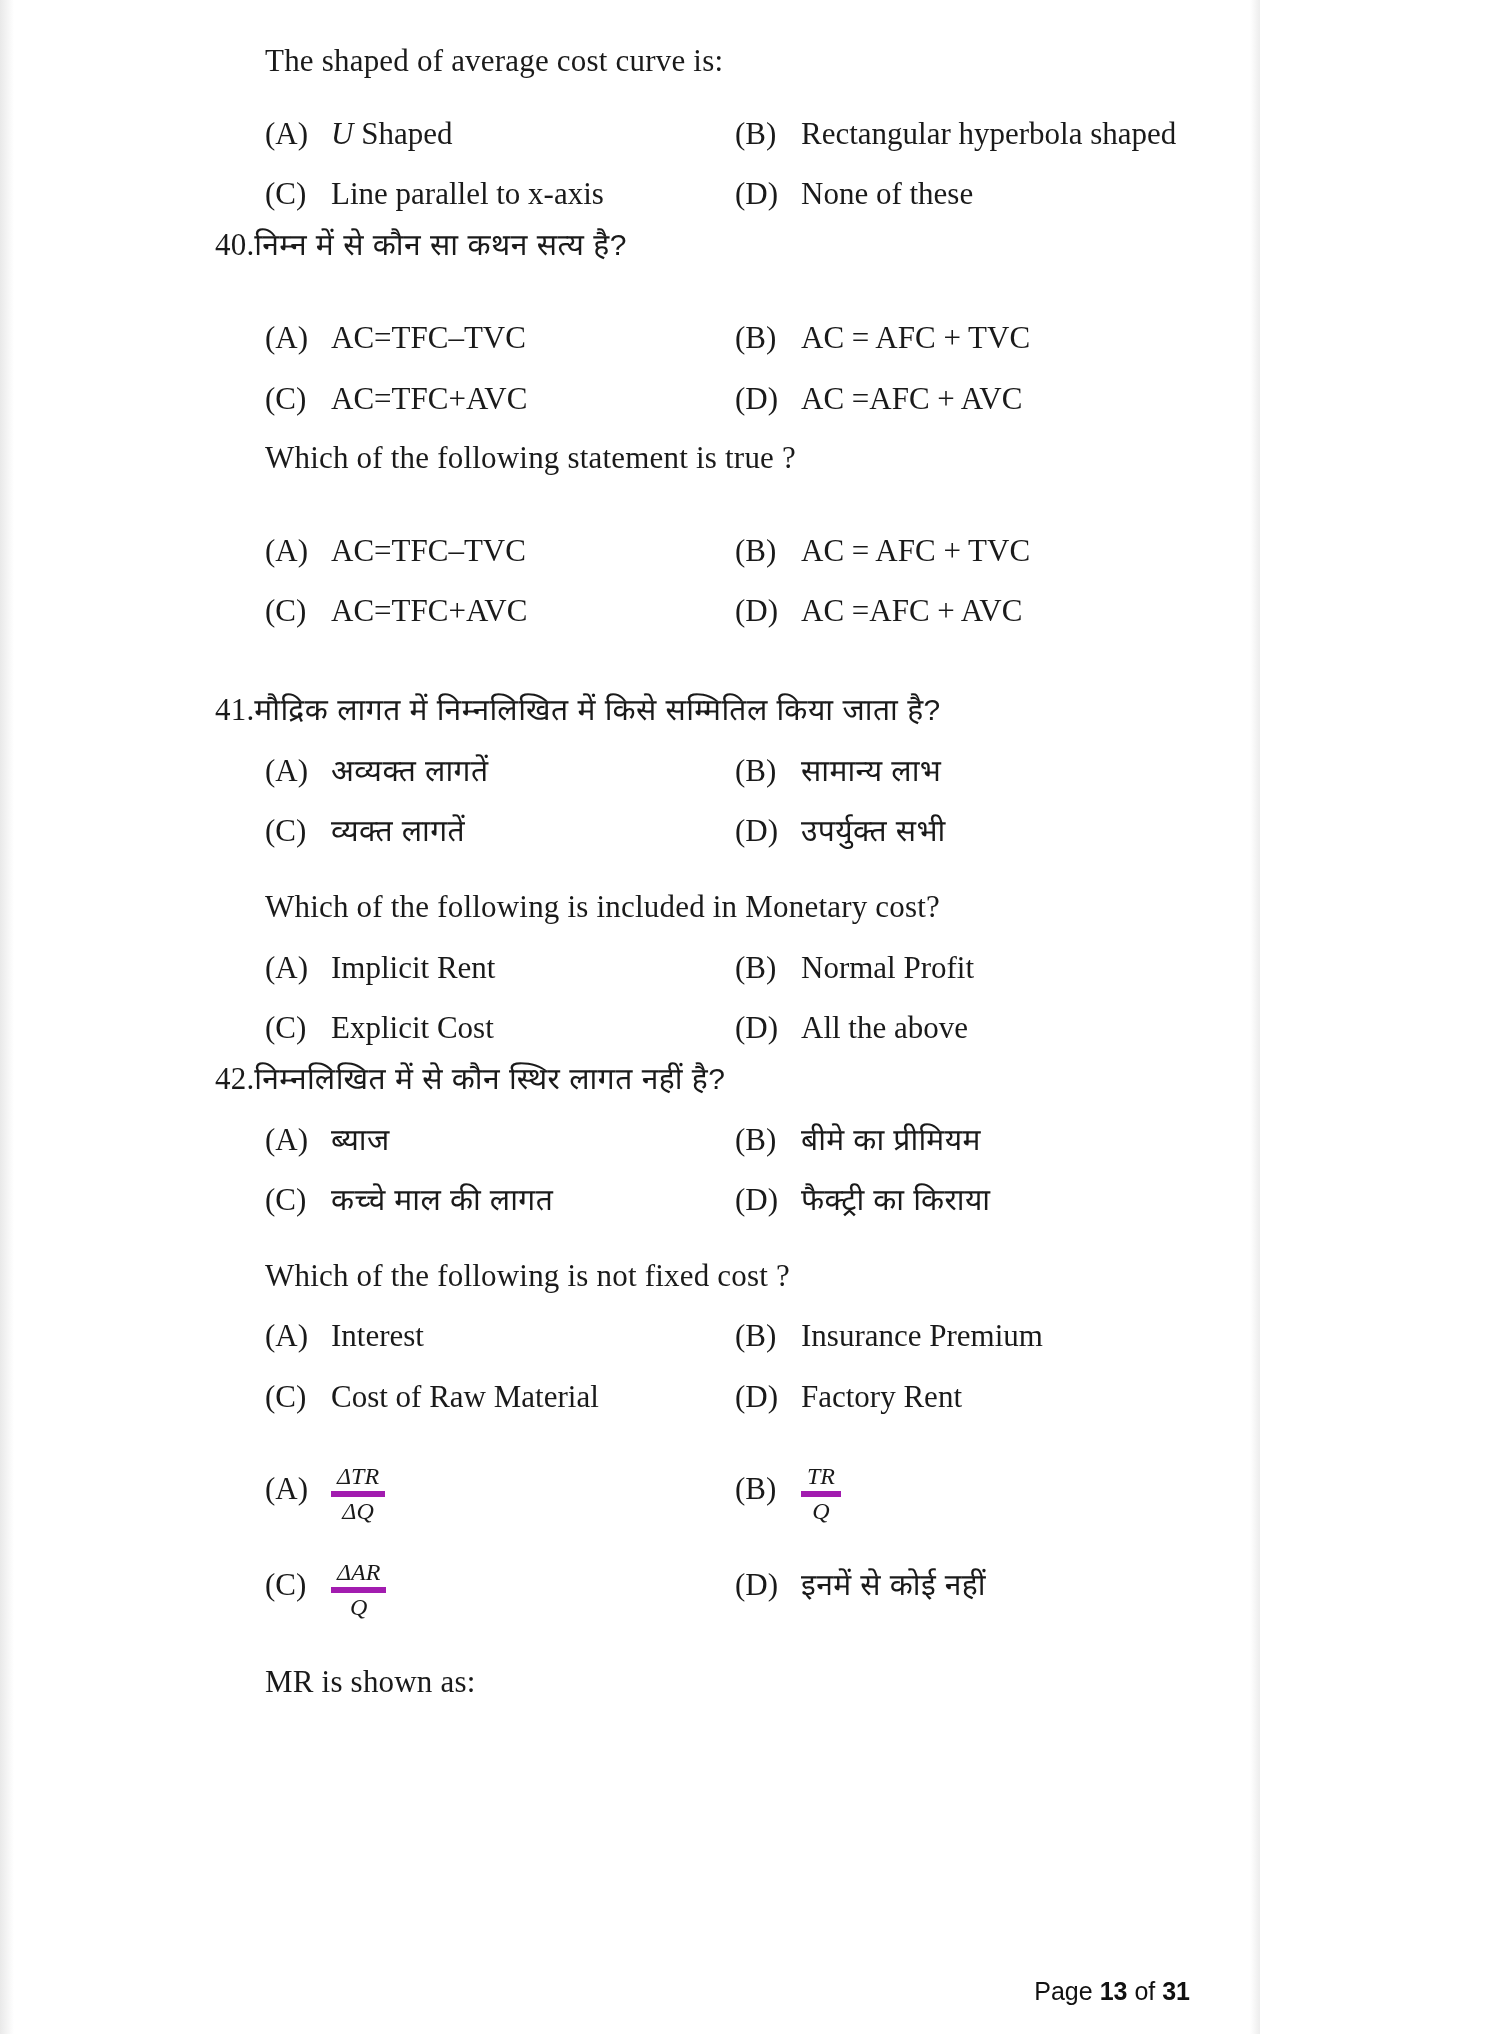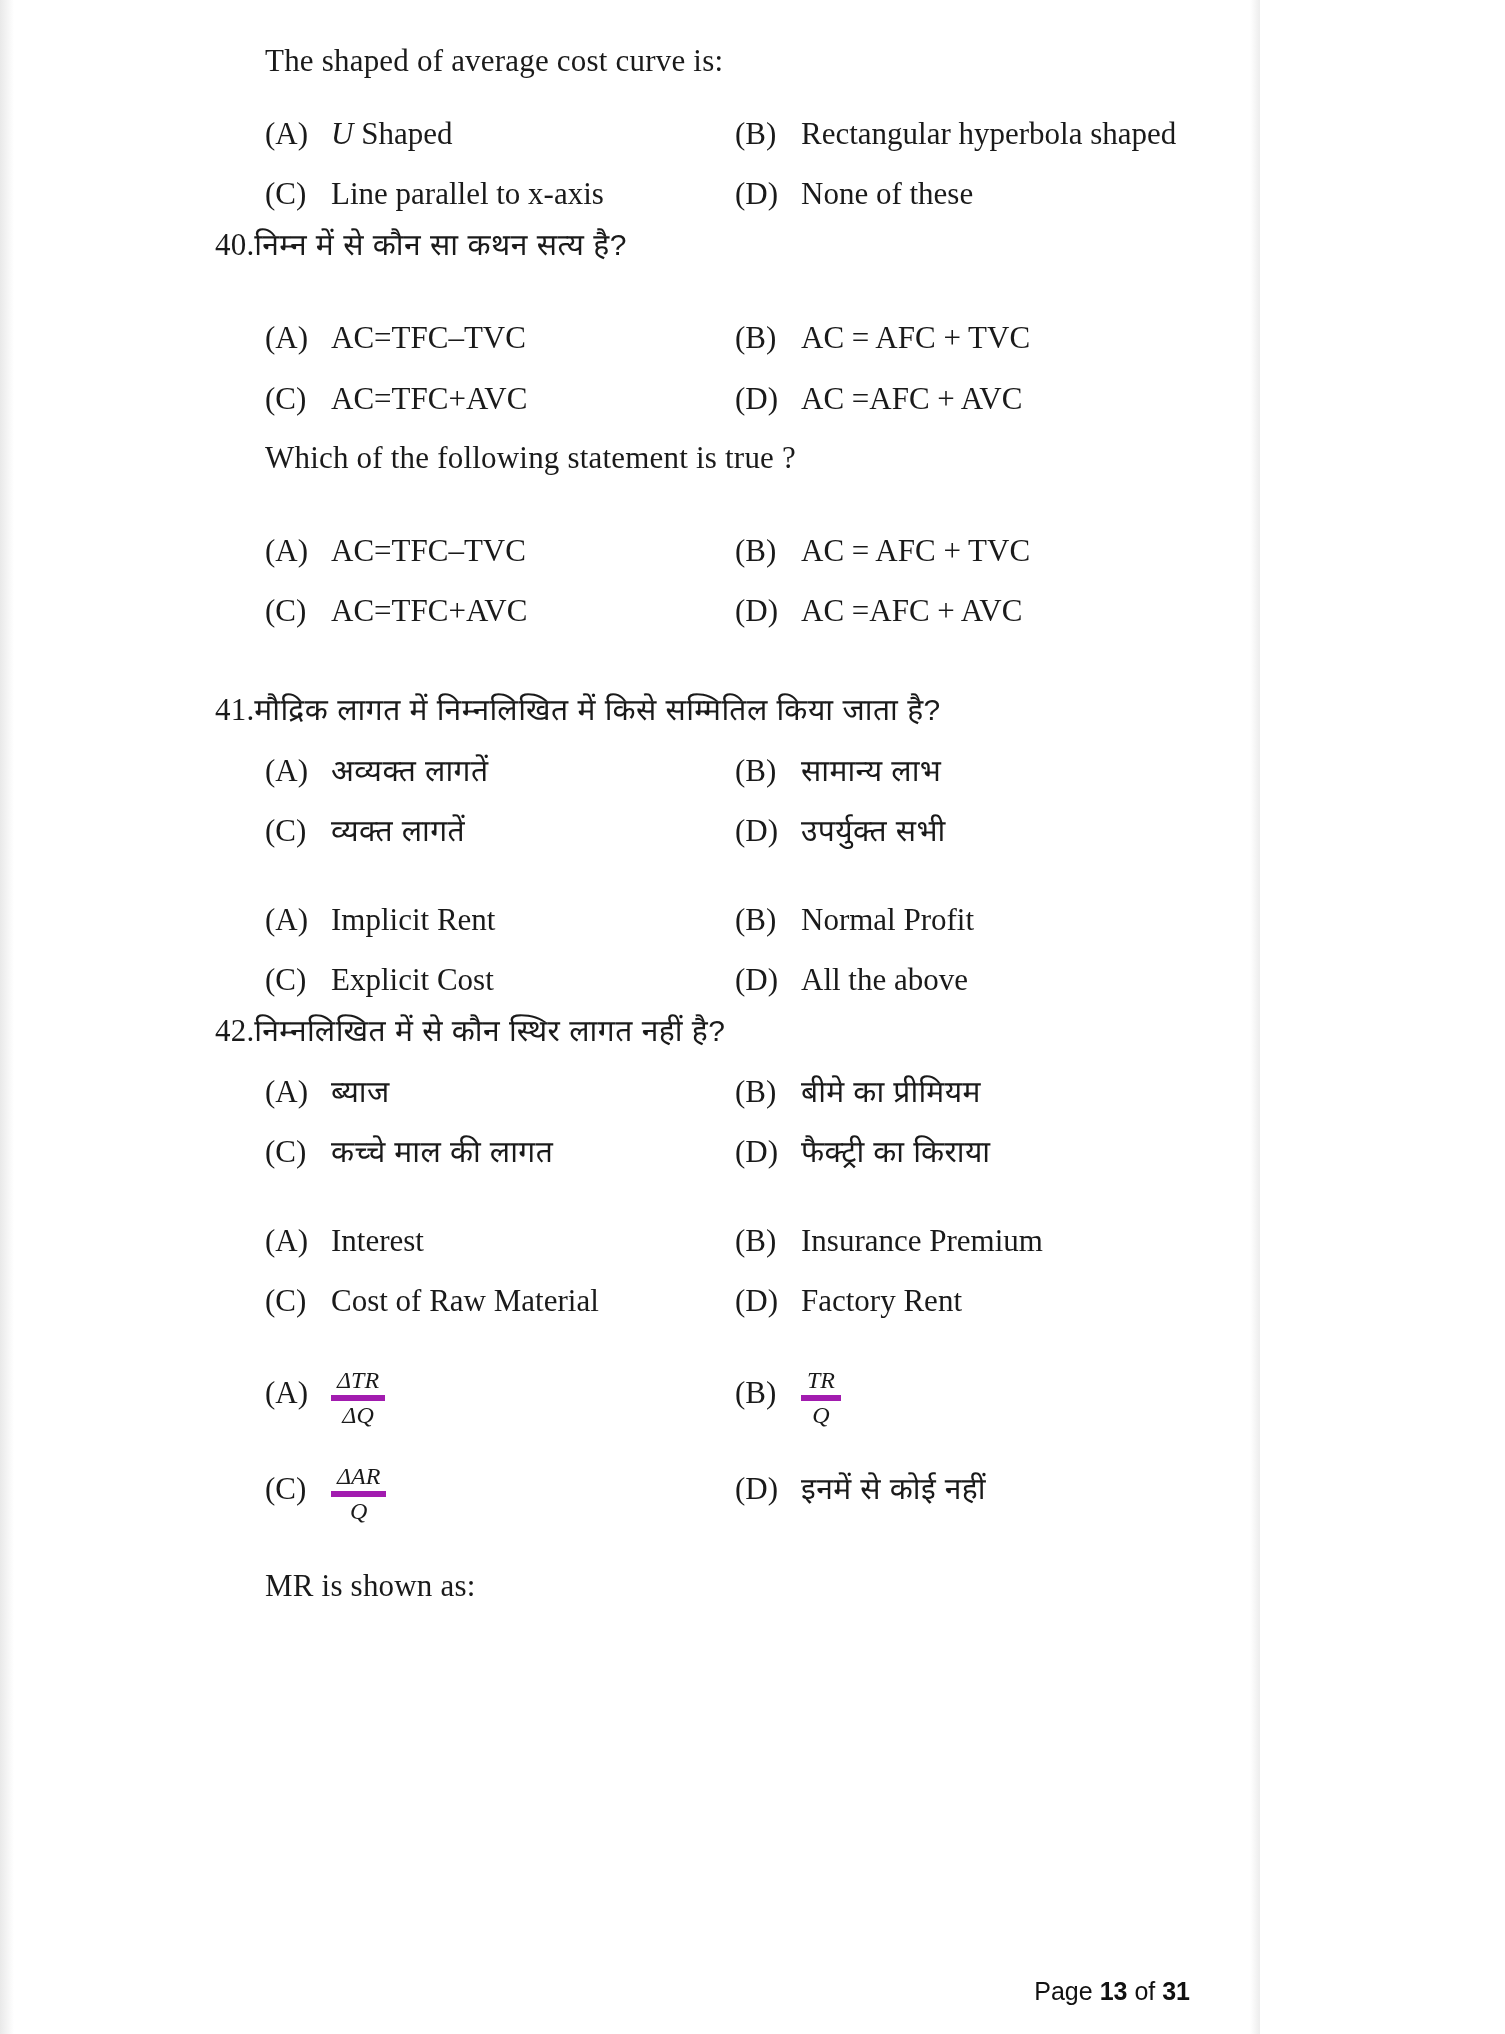--- a/index.html
+++ b/index.html
@@ -252,20 +252,21 @@
         </div>
         <div class="opt right">
           <span class="tag">(D)</span>
           <span class="txt hin">उपर्युक्त सभी</span>
         </div>
       </div>
     </div>
 
     <div class="sp34"></div>
 
+    <p class="stem">Which of the following is included in Monetary cost?</p>
     <div class="sp14"></div>
     <div class="opts">
       <div class="orow">
         <div class="opt left">
           <span class="tag">(A)</span>
           <span class="txt">Implicit Rent</span>
         </div>
         <div class="opt right">
           <span class="tag">(B)</span>
           <span class="txt">Normal Profit</span>
@@ -307,20 +308,21 @@
         </div>
         <div class="opt right">
           <span class="tag">(D)</span>
           <span class="txt hin">फैक्ट्री का किराया</span>
         </div>
       </div>
     </div>
 
     <div class="sp34"></div>
 
+    <p class="stem">Which of the following is not fixed cost ?</p>
     <div class="sp14"></div>
     <div class="opts">
       <div class="orow">
         <div class="opt left">
           <span class="tag">(A)</span>
           <span class="txt">Interest</span>
         </div>
         <div class="opt right">
           <span class="tag">(B)</span>
           <span class="txt">Insurance Premium</span>

